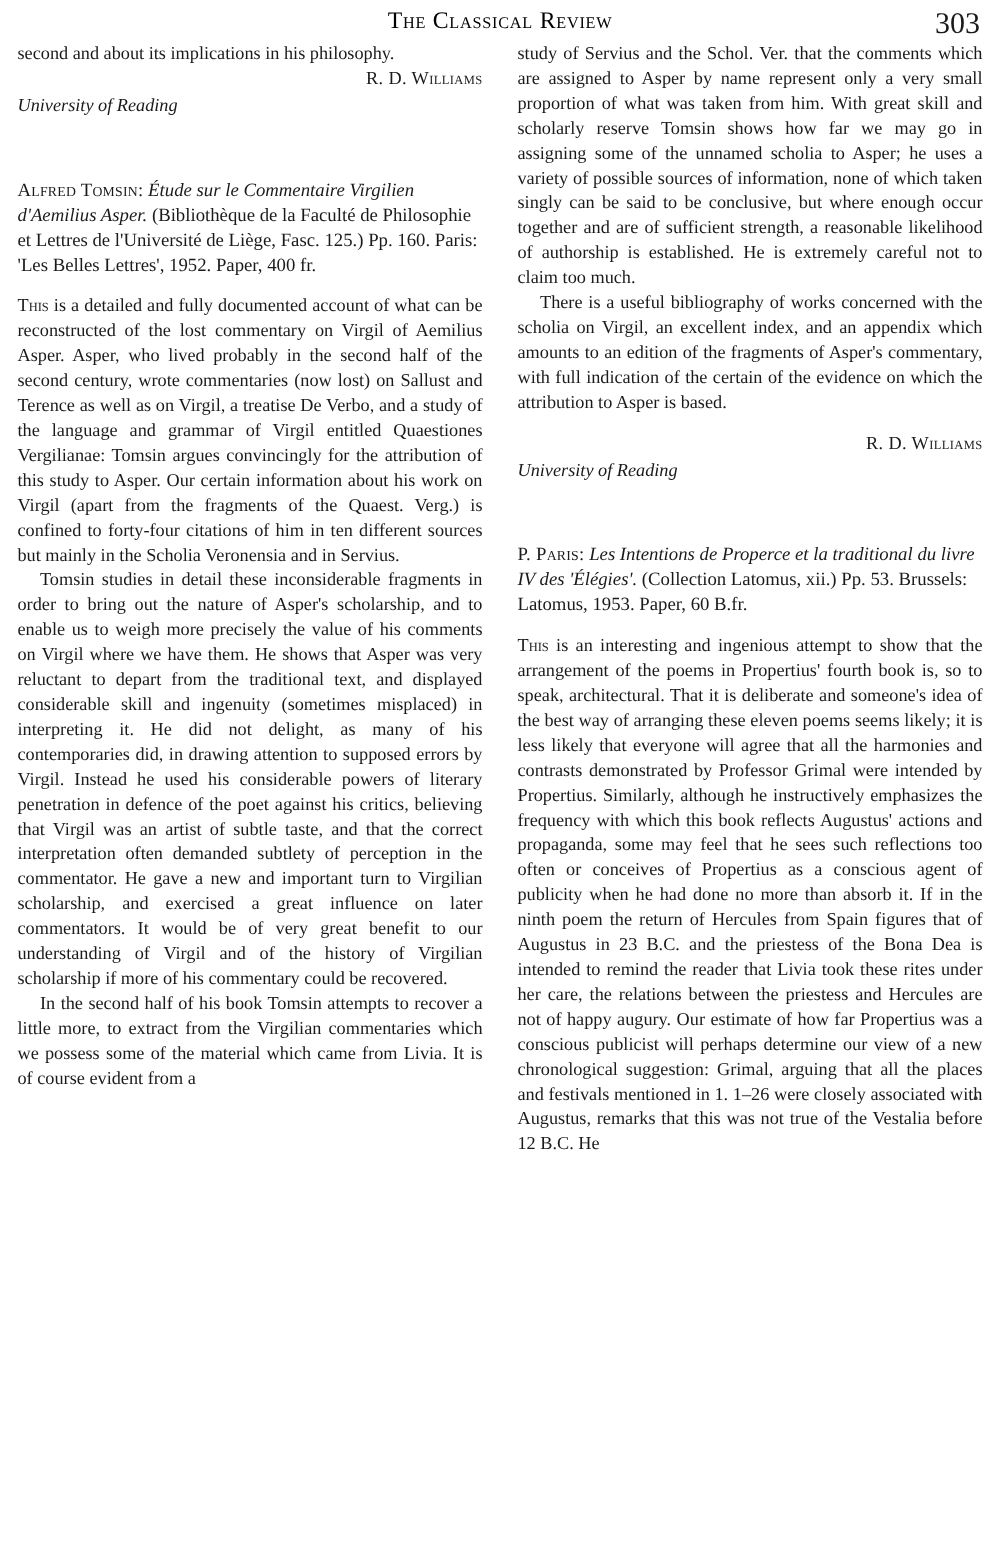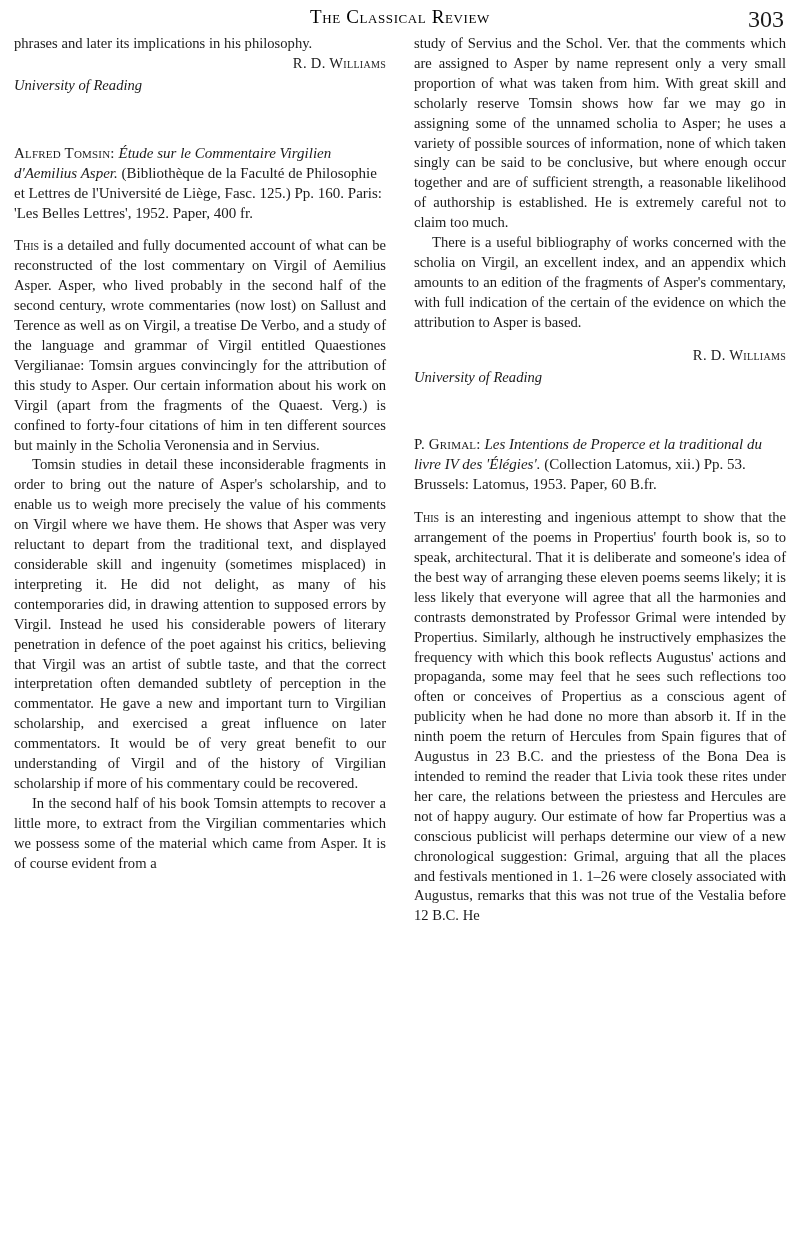--- a/index.html
+++ b/index.html
@@ -118,60 +118,60 @@
 
   <div class="header">
     <div class="header-title">The Classical Review</div>
     <div class="header-pageno">303</div>
   </div>
 
   <div class="columns">
 
     <div class="col">
 
-      <p>phrases and later its implications in his philosophy.</p>
+      <p>second and about its implications in his philosophy.</p>
 
       <p class="sig">R. D. Williams</p>
 
       <p class="affil">University of Reading</p>
 
       <div class="gap-lg"></div>
 
       <div class="review-head">
         <span class="author">Alfred Tomsin:</span>
         <span class="title">Étude sur le Commentaire Virgilien d'Aemilius Asper.</span>
         <span>(Bibliothèque de la Faculté de Philosophie et Lettres de l'Université de Liège, Fasc. 125.) Pp. 160. Paris: 'Les Belles Lettres', 1952. Paper, 400 fr.</span>
       </div>
 
       <div class="gap-sm"></div>
 
       <p><span class="dropcap-sc">This</span><span> is a detailed and fully documented account of what can be reconstructed of the lost commentary on Virgil of Aemilius Asper. Asper, who lived probably in the second half of the second century, wrote commentaries (now lost) on Sallust and Terence as well as on Virgil, a treatise De Verbo, and a study of the language and grammar of Virgil entitled Quaestiones Vergilianae: Tomsin argues convincingly for the attribution of this study to Asper. Our certain information about his work on Virgil (apart from the fragments of the Quaest. Verg.) is confined to forty-four citations of him in ten different sources but mainly in the Scholia Veronensia and in Servius.</span></p>
 
       <p class="indent">Tomsin studies in detail these inconsiderable fragments in order to bring out the nature of Asper's scholarship, and to enable us to weigh more precisely the value of his comments on Virgil where we have them. He shows that Asper was very reluctant to depart from the traditional text, and displayed considerable skill and ingenuity (sometimes misplaced) in interpreting it. He did not delight, as many of his contemporaries did, in drawing attention to supposed errors by Virgil. Instead he used his considerable powers of literary penetration in defence of the poet against his critics, believing that Virgil was an artist of subtle taste, and that the correct interpretation often demanded subtlety of perception in the commentator. He gave a new and important turn to Virgilian scholarship, and exercised a great influence on later commentators. It would be of very great benefit to our understanding of Virgil and of the history of Virgilian scholarship if more of his commentary could be recovered.</p>
 
-      <p class="indent">In the second half of his book Tomsin attempts to recover a little more, to extract from the Virgilian commentaries which we possess some of the material which came from Asper. It is of course evident from a</p>
+      <p class="indent">In the second half of his book Tomsin attempts to recover a little more, to extract from the Virgilian commentaries which we possess some of the material which came from Livia. It is of course evident from a</p>
 
     </div>
 
     <div class="col">
 
       <p>study of Servius and the Schol. Ver. that the comments which are assigned to Asper by name represent only a very small proportion of what was taken from him. With great skill and scholarly reserve Tomsin shows how far we may go in assigning some of the unnamed scholia to Asper; he uses a variety of possible sources of information, none of which taken singly can be said to be conclusive, but where enough occur together and are of sufficient strength, a reasonable likelihood of authorship is established. He is extremely careful not to claim too much.</p>
 
       <p class="indent">There is a useful bibliography of works concerned with the scholia on Virgil, an excellent index, and an appendix which amounts to an edition of the fragments of Asper's commentary, with full indication of the certain of the evidence on which the attribution to Asper is based.</p>
 
       <div class="gap-sm"></div>
 
       <p class="sig">R. D. Williams</p>
 
       <p class="affil">University of Reading</p>
 
       <div class="gap-lg"></div>
 
       <div class="review-head">
-        <span class="author">P. Grimal:</span>
+        <span class="author">P. Paris:</span>
         <span class="title">Les Intentions de Properce et la traditional du livre IV des 'Élégies'.</span>
         <span>(Collection Latomus, xii.) Pp. 53. Brussels: Latomus, 1953. Paper, 60 B.fr.</span>
       </div>
 
       <div class="gap-sm"></div>
 
       <p><span class="dropcap-sc">This</span><span> is an interesting and ingenious attempt to show that the arrangement of the poems in Propertius' fourth book is, so to speak, architectural. That it is deliberate and someone's idea of the best way of arranging these eleven poems seems likely; it is less likely that everyone will agree that all the harmonies and contrasts demonstrated by Professor Grimal were intended by Propertius. Similarly, although he instructively emphasizes the frequency with which this book reflects Augustus' actions and propaganda, some may feel that he sees such reflections too often or conceives of Propertius as a conscious agent of publicity when he had done no more than absorb it. If in the ninth poem the return of Hercules from Spain figures that of Augustus in 23 B.C. and the priestess of the Bona Dea is intended to remind the reader that Livia took these rites under her care, the relations between the priestess and Hercules are not of happy augury. Our estimate of how far Propertius was a conscious publicist will perhaps determine our view of a new chronological suggestion: Grimal, arguing that all the places and festivals mentioned in 1. 1–26 were closely associated with Augustus, remarks that this was not true of the Vestalia before 12 B.C. He</span></p>
 
     </div>
 

